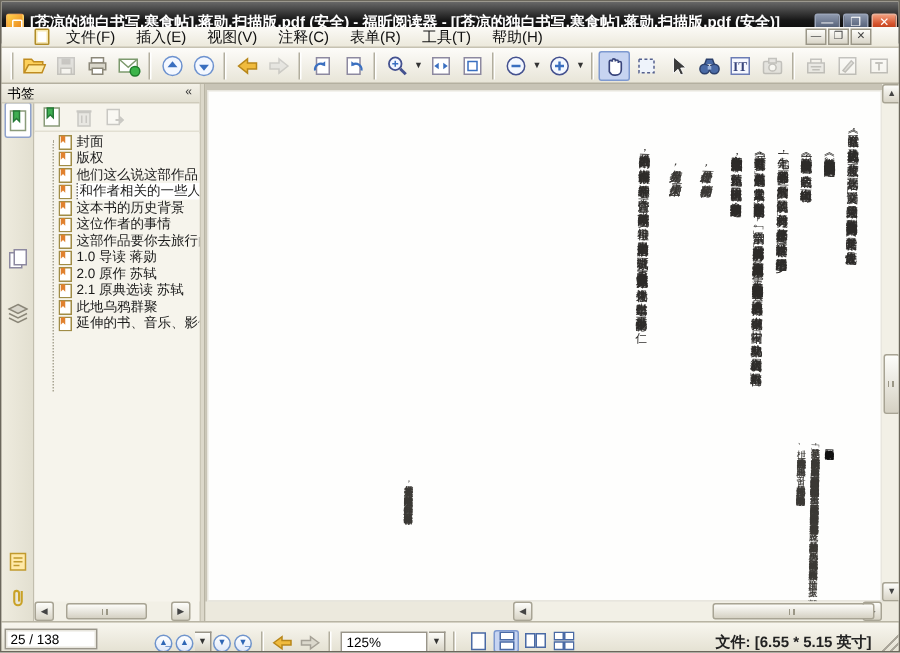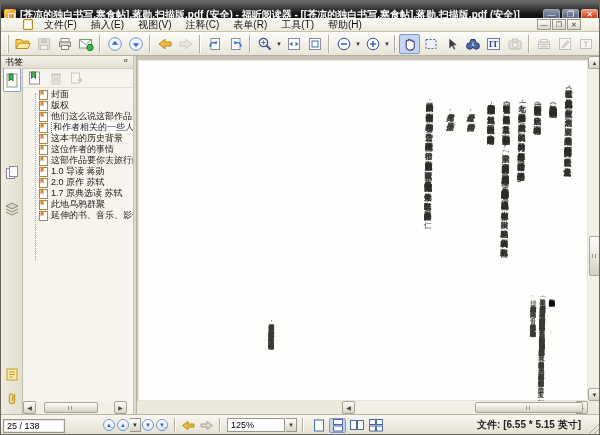--- a/index.html
+++ b/index.html
@@ -117,21 +117,21 @@
   .hs .track{ flex:1; position:relative; }
   .hs .thumb{ position:absolute; left:120px; width:108px; top:1px; bottom:1px; }
   .hs-spacer{ position:absolute; left:0; bottom:0; width:205px; height:13px; background:#ece9dd; }
   .corner{ position:absolute; right:0; bottom:0; width:13px; height:13px; background:#ece9dd; }
   .splitter{ position:absolute; left:133px; top:0; width:3px; height:358px; background:#dcd8ca;
     border-right:1px solid #b8b4a4; }
 
   
   .statusbar { position:absolute; left:0; top:413px; width:600px; height:21px;
     background:linear-gradient(#f8f6ef,#e4e1d2); border-top:1px solid #b8b4a4;
-    display:flex; align-items:center; font-size:10px; padding:0 6px; color:#222; }
+    display:flex; align-items:flex-end; font-size:10px; padding:0 6px; color:#222; }
   .ready { width:95px; }
   .navc { width:12px; height:12px; border-radius:50%; background:linear-gradient(#fff,#dfe8f8);
     border:1px solid #6f94cc; color:#2f66b5; font-size:6px; display:flex; align-items:center;
     justify-content:center; margin:0 1px; flex:none;}
   .combo { height:14px; background:#fff; border:1px solid #9a968a; font-size:9px;
     padding:0 3px; font-family:"Liberation Sans",sans-serif; }
   .combo.page{ width:62px; margin:0 1px; }
   .combo.zoom{ width:58px; margin:0 1px; }
   .cdd { width:11px; height:14px; background:linear-gradient(#fdfdfa,#d8d4c6);
     border:1px solid #9a968a; border-left:none; font-size:6px; color:#333;
@@ -543,21 +543,21 @@
           </span>
           <span class="lbl">2.0 原作 苏轼</span>
         </div>
       <div class="trow">
           <span class="bmk">
             <svg width="9" height="10">
               <rect x="0.5" y="0.5" width="8" height="9" fill="#fff" stroke="#a08c46"></rect>
               <path d="M1.5 0.5 v5 l1.5-1.5 1.5 1.5 v-5z" fill="#e0812f"></path>
             </svg>
           </span>
-          <span class="lbl">1.7 原典选读 苏轼</span>
+          <span class="lbl">2.1 原典选读 苏轼</span>
         </div>
       <div class="trow">
           <span class="bmk">
             <svg width="9" height="10">
               <rect x="0.5" y="0.5" width="8" height="9" fill="#fff" stroke="#a08c46"></rect>
               <path d="M1.5 0.5 v5 l1.5-1.5 1.5 1.5 v-5z" fill="#e0812f"></path>
             </svg>
           </span>
           <span class="lbl">此地乌鸦群聚</span>
         </div>

